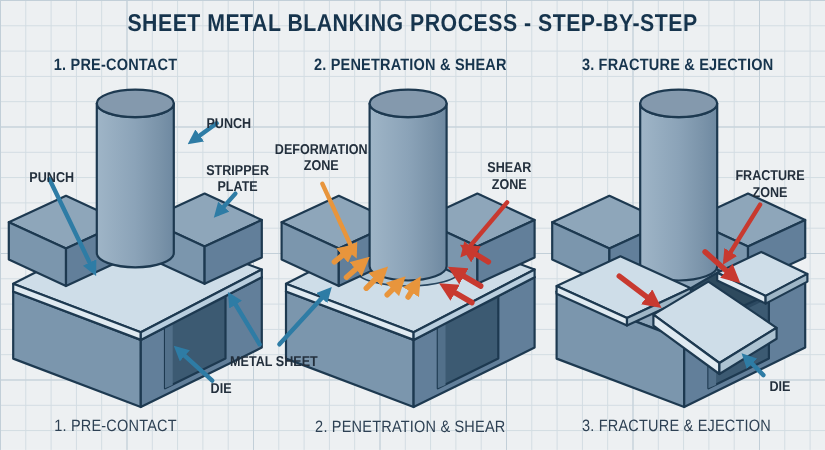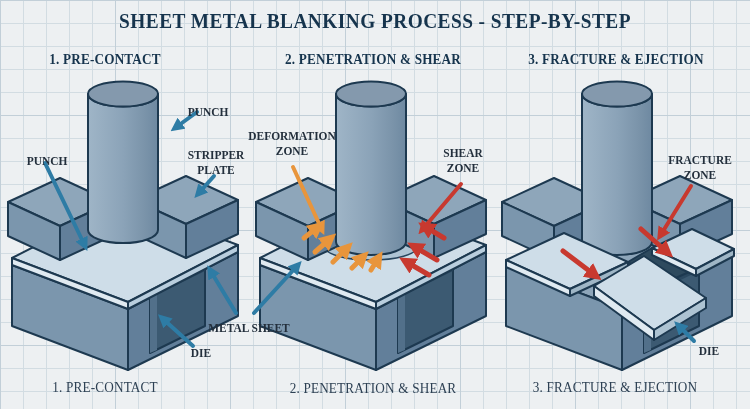--- a/index.html
+++ b/index.html
@@ -1,18 +1,18 @@
 <!DOCTYPE html>
 <html style="--c-background: #edf0f2; --c-grid_line: #d2dce2; --c-grid_major: #c2cfd8; --c-outline: #1d3950; --c-title_text: #16344d; --c-caption_text: #2e4154; --c-label_text: #232f3c; --c-blue_arrow: #2e7ca5; --c-orange_arrow: #e8953c; --c-red_arrow: #c8392f; --c-steel_top: #8ea6ba; --c-steel_light_face: #7b96ad; --c-steel_dark_face: #627f9a; --c-sheet_top: #cedde8; --c-opening_dark: #3c5a72;"><head>
 <meta charset="utf-8">
 <style>
   html,body{margin:0;padding:0;}
   .stage{
     position:relative;width:750px;height:409px;overflow:hidden;
-    font-family:Liberation Serif, serif;
+    font-family:Liberation Sans, sans-serif;
     background-color:var(--c-background,#edf0f2);
     background-image:
       linear-gradient(to right, var(--c-grid_major,#c2cfd8) 1px, transparent 1px),
       linear-gradient(to bottom, var(--c-grid_major,#c2cfd8) 1px, transparent 1px),
       linear-gradient(to right, var(--c-grid_line,#d2dce2) 1px, transparent 1px),
       linear-gradient(to bottom, var(--c-grid_line,#d2dce2) 1px, transparent 1px);
     background-size:115px 115px,115px 115px,23px 23px,23px 23px;
   }
   .art{position:absolute;left:0;top:0;}
   .art path,.art ellipse{stroke:var(--c-outline,#1d3950);stroke-width:2;stroke-linejoin:round;}

